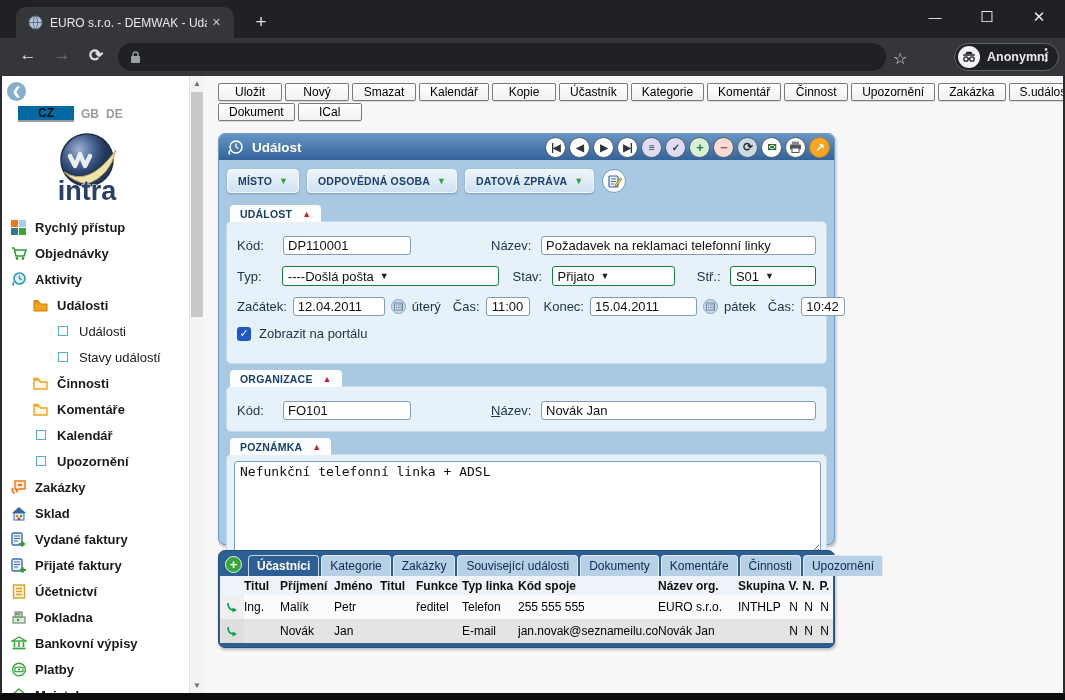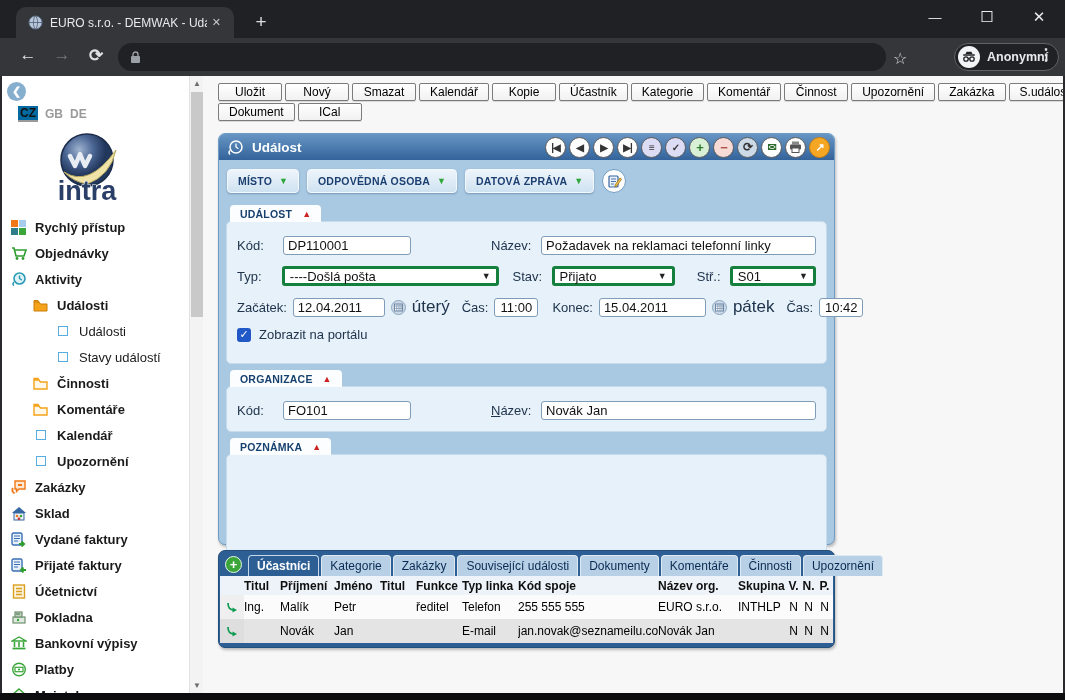--- a/index.html
+++ b/index.html
@@ -32,21 +32,21 @@
   
   .page{position:absolute;left:2px;top:76px;width:1061px;height:617px;background:#f7f7f7;}
   .bottom-edge{position:absolute;left:0;top:693px;width:100%;height:7px;background:#0d0d0f;}
   .right-edge{position:absolute;left:1063px;top:76px;width:2px;height:617px;background:#2a2a2e;}
   .left-edge{position:absolute;left:0;top:76px;width:2px;height:617px;background:#2a2a2e;}
 
   
   .sidebar{position:absolute;left:0;top:0;width:187px;height:617px;background:#ffffff;overflow:hidden;}
   .collapse-btn{position:absolute;left:5px;top:6px;width:19px;height:19px;border-radius:50%;background:#86aecd;color:#fff;font-size:11px;font-weight:bold;display:flex;align-items:center;justify-content:center;}
   .langrow{position:absolute;left:16px;top:30px;font-size:12px;font-weight:bold;display:flex;gap:7px;align-items:center;}
-  .lang-active{color:#111;background:#0369a1;padding:0 2px;border-bottom:2px solid #9a9a9a;}
+  .lang-active{color:#111;background:#0369a1;padding:0 20px;border-bottom:2px solid #9a9a9a;}
   .lang{color:#9a9a9a;}
   .logo{position:absolute;left:42px;top:56px;}
   .menu{position:absolute;left:0;top:138px;width:187px;}
   .side-item{display:flex;align-items:center;gap:8px;padding:5px 0 5px 8px;cursor:pointer;}
   .side-item .lbl{font-size:13px;font-weight:bold;color:#1a1a1a;white-space:nowrap;}
   .side-item.lvl1{padding-left:30px;}
   .side-item.lvl2{padding-left:52px;}
   .side-item.lvl1 .lbl,.side-item.lvl2 .lbl{font-weight:bold;}
   .side-item.lvl2 .lbl{font-weight:normal;}
   .icn{width:17px;height:16px;flex:none;display:flex;align-items:center;justify-content:center;}
@@ -79,24 +79,24 @@
   .chip .car{color:#2fa63a;font-size:9px;}
   .editcirc{width:24px;height:24px;border-radius:50%;background:#fff;border:1px solid #6f9cc4;display:flex;align-items:center;justify-content:center;}
 
   .sect{position:absolute;left:7px;width:601px;background:#e7f1f9;border:1px solid #c6dcec;border-radius:5px;}
   .sect-tab{position:absolute;top:-17px;left:3px;height:17px;background:#fbfdfe;border-radius:4px 4px 0 0;display:flex;align-items:center;gap:10px;padding:0 10px;}
   .sect-tab .st{font-size:10.5px;font-weight:bold;color:#16406e;letter-spacing:.2px;}
   .sect-tab .tri{color:#cc2222;font-size:9px;}
   .frow{display:flex;align-items:center;padding:0 10px;}
   .flabel{font-size:13px;color:#20354d;white-space:nowrap;}
   .tin{height:19px;border:1px solid #7f9db9;border-radius:3px;font-size:13px;padding:0 4px;background:#fff;color:#111;}
-  .fsel{height:20px;border:3px solid #15803d;border-radius:3px;background:#fff;display:flex;align-items:center;justify-content:space-between;padding:0 5px;font-size:13px;color:#111;}
+  .fsel{height:20px;border:1px solid #15803d;border-radius:3px;background:#fff;display:flex;align-items:center;padding:0 5px;font-size:13px;color:#111;}
   .fsel .sc{font-size:9px;color:#222;margin-left:6px;}
   .calic{width:15px;height:15px;flex:none;}
-  .dayl{font-size:17px;color:#20354d;}
+  .dayl{font-size:13px;color:#20354d;}
   .cbx{width:14px;height:14px;background:#2058c8;border-radius:3px;color:#fff;font-size:11px;display:flex;align-items:center;justify-content:center;}
   .notearea{display:block;margin:6px 7px 0 7px;width:587px;height:93px;border:1px solid #7f9db9;border-radius:3px;font-family:"DejaVu Sans Mono",monospace;font-size:13px;padding:2px 5px;color:#111;resize:both;background:#fff;}
   .org-nazev::first-letter{text-decoration:underline;}
 
   
   .ppanel{position:absolute;left:216px;top:474px;width:617px;height:98px;background:#2d5f94;border-radius:7px;border:1px solid #24507e;box-shadow:1px 2px 3px rgba(0,0,0,.25);}
   .ptabs{height:25px;display:flex;align-items:flex-end;padding:0 4px;gap:2px;}
   .plus-circ{width:17px;height:17px;border-radius:50%;background:#3aa63a;border:1px solid #e8f5e8;color:#fff;font-size:13px;font-weight:bold;display:flex;align-items:center;justify-content:center;margin:0 4px 3px 2px;flex:none;}
   .ptab{height:21px;background:#b7d0e6;border:1px solid #dde9f3;border-bottom:none;border-radius:4px 4px 0 0;font-size:12px;color:#0a2a52;display:flex;align-items:center;padding:0 8px;white-space:nowrap;}
   .ptab.active{background:#2d5f94;color:#fff;font-weight:bold;border-color:#c6d9ec;}
@@ -504,20 +504,21 @@
           <span class="flabel org-nazev" style="margin-left:80px;width:50px;">Název:</span>
           <input class="tin" style="flex: 1 1 0%;" value="Novák Jan">
         </div>
       </div>
 
       <div class="sect" style="top:320px;height:117px;">
         <div class="sect-tab">
           <span class="st">POZNÁMKA</span>
           <span class="tri">▲</span>
         </div>
+        <textarea class="notearea" spellcheck="false" style="">Nefunkční telefonní linka + ADSL</textarea>
       </div>
     </div>
 
     <div class="ppanel">
       <div class="ptabs">
         <div class="plus-circ">+</div>
         <div class="ptab active">Účastníci</div>
         <div class="ptab">Kategorie</div>
         <div class="ptab">Zakázky</div>
         <div class="ptab">Související události</div>

